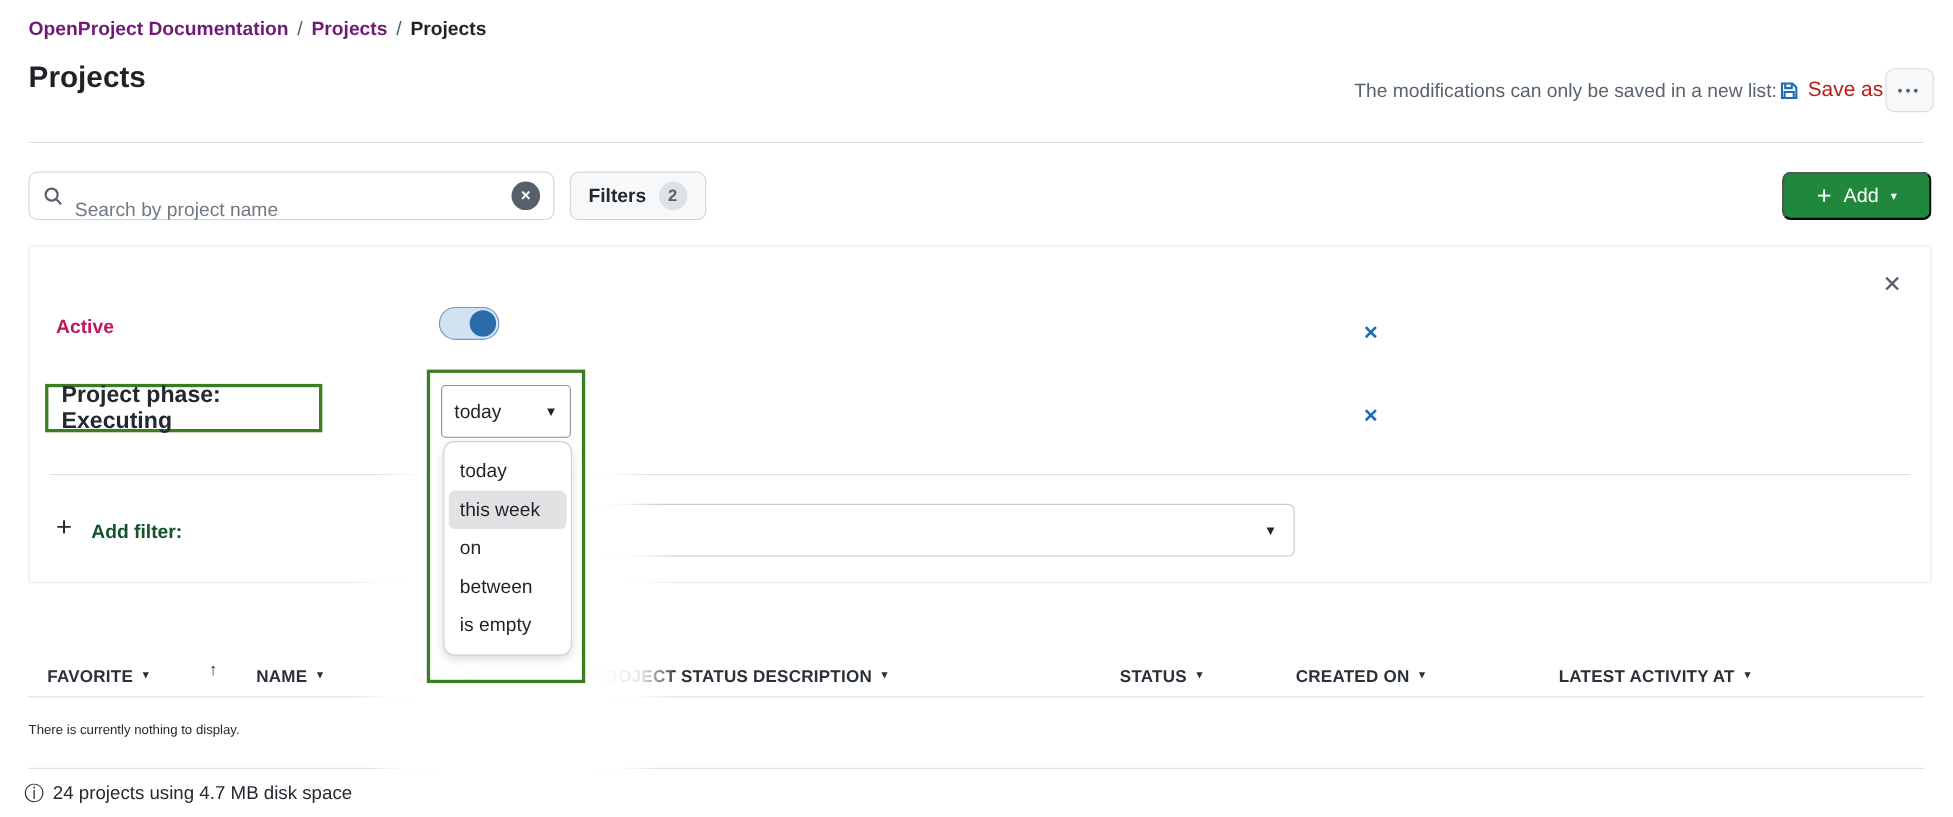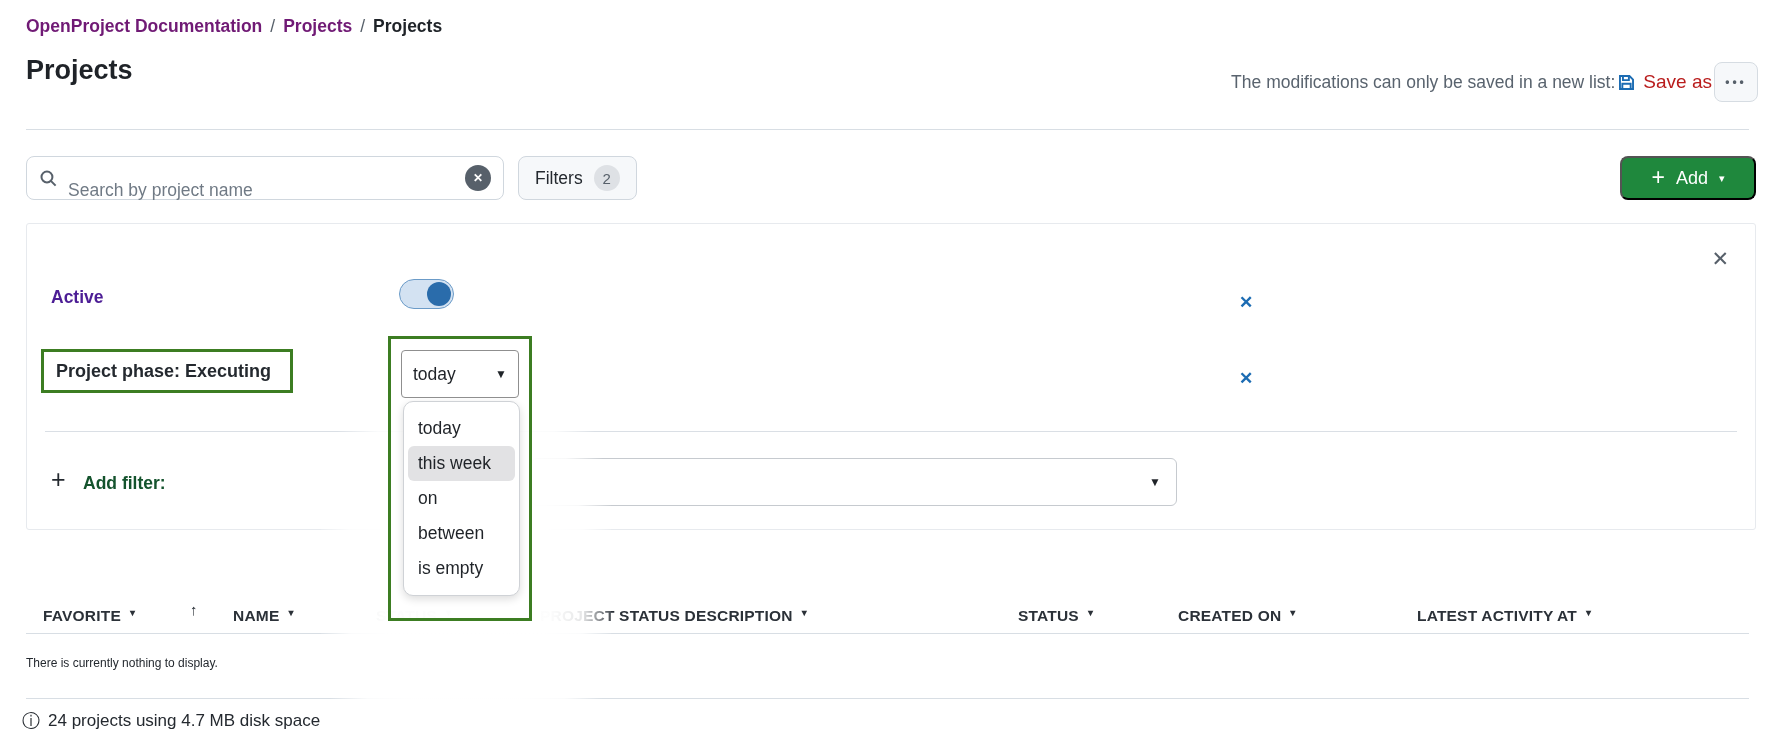--- a/index.html
+++ b/index.html
@@ -34,43 +34,43 @@
   .rule-3 { top:698px; }
 
   
   .search-box { left:26px; top:156px; width:478px; height:44px; border:1px solid #d0d7de; border-radius:8px;
                 display:flex; align-items:center; padding:0 12px; gap:10px; background:#fff; }
   .search-box input { border:none; outline:none; flex:1; font-size:17.5px; color:#24292f; font-family:inherit; background:transparent;margin-top:24px; }
   .search-box input::placeholder { color:#707a85; }
   .clear-btn { width:26px; height:26px; min-width:26px; border-radius:50%; background:#57606a; color:#fff;
                display:flex; align-items:center; justify-content:center; font-size:12px; font-weight:700; cursor:pointer; }
   .filters-btn { left:518px; top:156px; height:44px; padding:0 16px; background:#f6f8fa; border:1px solid #d0d7de;
-                 border-radius:8px; display:flex; align-items:center; gap:11px; font-size:17.5px; color:#24292f; cursor:pointer; }
+                 border-radius:8px; display:flex; align-items:center; gap:11px; font-size:17.5px; color:#24292f; cursor:pointer;font-weight:bold; }
   .filters-badge { width:26px; height:26px; border-radius:50%; background:#dee1e5; color:#57606a; font-size:15px;
                    display:flex; align-items:center; justify-content:center; }
   .add-btn { left:1620px; top:156px; width:136px; height:44px; background:#1f883d; border-radius:8px; color:#fff;
              display:flex; align-items:center; justify-content:center; gap:11px; font-size:18px; cursor:pointer; }
   .add-plus { font-size:23px; font-weight:400; line-height:1; margin-top:-2px; }
   .add-caret { font-size:11px; }
 
   
   .filter-panel { left:26px; top:223px; width:1730px; height:307px; border:1px solid #e7eaee; border-radius:3px;
                   background:#fff; overflow:visible; }
   .panel-close { position:absolute; right:26px; top:24px; font-size:21px; color:#57606a; cursor:pointer; line-height:1; }
-  .active-label { position:absolute; left:24px; top:63px; font-size:17.5px; font-weight:700; color:#4c1d95; }
+  .active-label { position:absolute; left:24px; top:63px; font-size:17.5px; font-weight:700; color:#be185d; }
   .toggle { position:absolute; left:372px; top:55px; width:55px; height:30px; border-radius:16px;
             background:#d3e2f2; border:1.5px solid #6b9bc8; cursor:pointer; }
   .toggle-knob { position:absolute; right:2px; top:1.5px; width:24px; height:24px; border-radius:50%; background:#2a6cab; }
   .x-blue { position:absolute; color:#1c6cb3; font-size:17px; font-weight:700; cursor:pointer; line-height:1; }
   .x-active { left:1212px; top:70px; }
   .x-phase  { left:1212px; top:146px; }
 
   .green-box1 { position:absolute; left:14px; top:125px; width:252px; height:44px; border:3px solid #3c7d22;
                 background:#fff; display:flex; align-items:center; padding-left:12px; z-index:2; }
-  .phase-label { font-size:18px; font-weight:700; color:#24292f; }
+  .phase-label { font-size:21px; font-weight:700; color:#24292f; }
 
   .glow { position:absolute; left:294px; top:137px; width:290px; height:480px; z-index:7; pointer-events:none;
           background: radial-gradient(ellipse at 50% 45%,
              rgba(255,255,255,0.99) 42%, rgba(255,255,255,0.88) 58%, rgba(255,255,255,0) 74%); }
 
   .op-select { position:absolute; left:374px; top:126px; width:118px; height:48px; border:1px solid #8f8f8f;
                border-radius:4px; background:#fff; display:flex; align-items:center; justify-content:space-between;
                padding:0 11px; font-size:17.5px; color:#1f2328; z-index:9; cursor:pointer; }
   .op-select .sel-caret { font-size:12px; color:#1f2328; }
 

